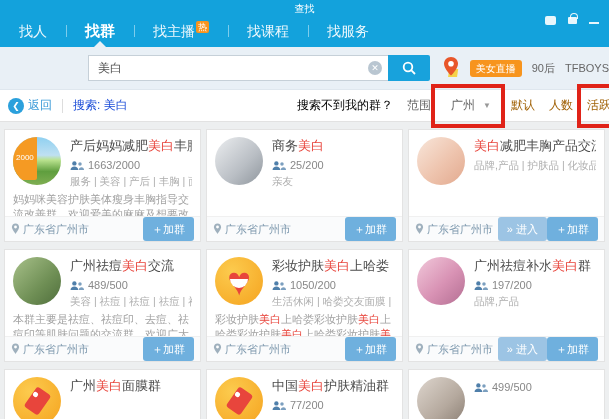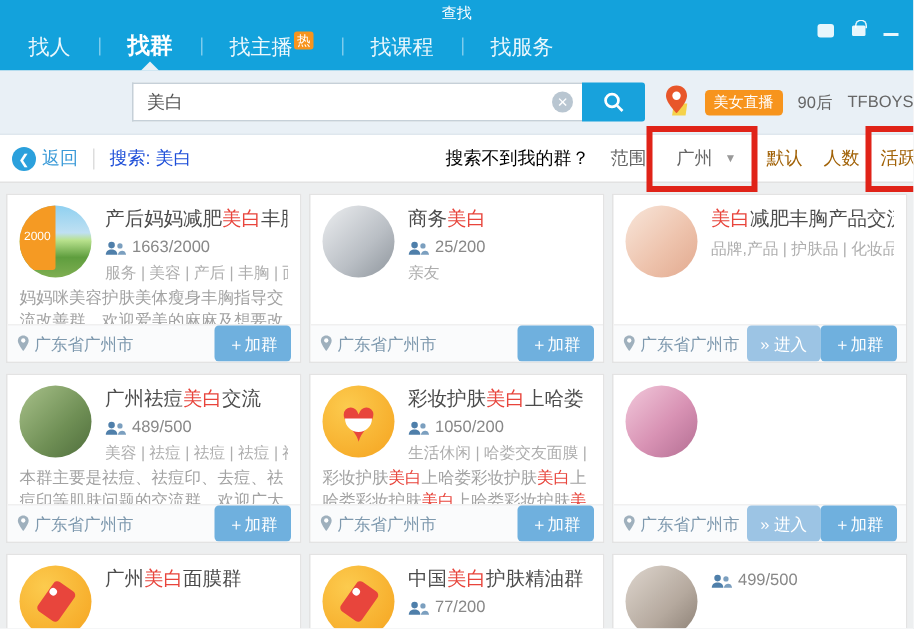--- a/index.html
+++ b/index.html
@@ -316,20 +316,33 @@
 
       <button class="btn join">＋加群</button>
     </div>
   </div>
 
   <div class="card">
     <div class="card-body">
       <div class="avatar av-photo-pink">
         
       </div>
+      <div class="info">
+        <div class="title"><span>广州祛痘补水</span><span class="hl">美白</span><span>群</span></div>
+        <div class="members">
+          <svg width="14" height="11" viewBox="0 0 16 12" fill="#4f7faa">
+                  <circle cx="5" cy="3.6" r="2.5"></circle>
+                  <path d="M0.6 11 C0.6 8.4 2.6 7 5 7 s4.4 1.4 4.4 4 z"></path>
+                  <circle cx="11.4" cy="4.2" r="2" opacity="0.75"></circle>
+                  <path d="M9.8 11 c0.3-2 1.7-3.1 3.4-3.1 1.5 0 2.6 1.1 2.9 3.1 z" opacity="0.75"></path>
+                </svg>
+          <span>197/200</span>
+        </div>
+        <div class="tags">品牌,产品</div>
+      </div>
     </div>
 
     <div class="footer">
       <span class="location">
         <svg width="9" height="12" viewBox="0 0 10 13">
                 <path d="M5 0.5 C2.6 0.5 1 2.3 1 4.4 C1 7 5 12 5 12 C5 12 9 7 9 4.4 C9 2.3 7.4 0.5 5 0.5 Z" fill="#9fb0bd"></path>
                 <circle cx="5" cy="4.3" r="1.6" fill="#fff"></circle>
               </svg>
         <span>广东省广州市</span>
       </span>

